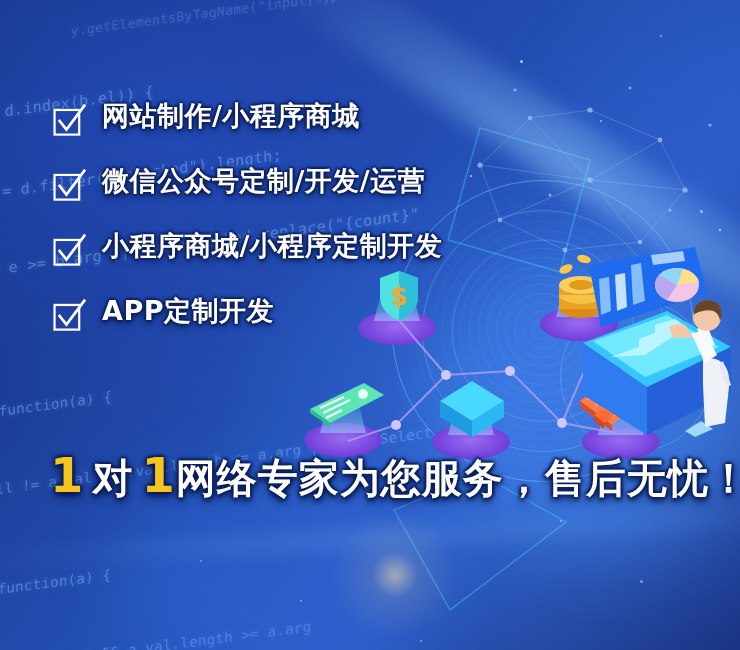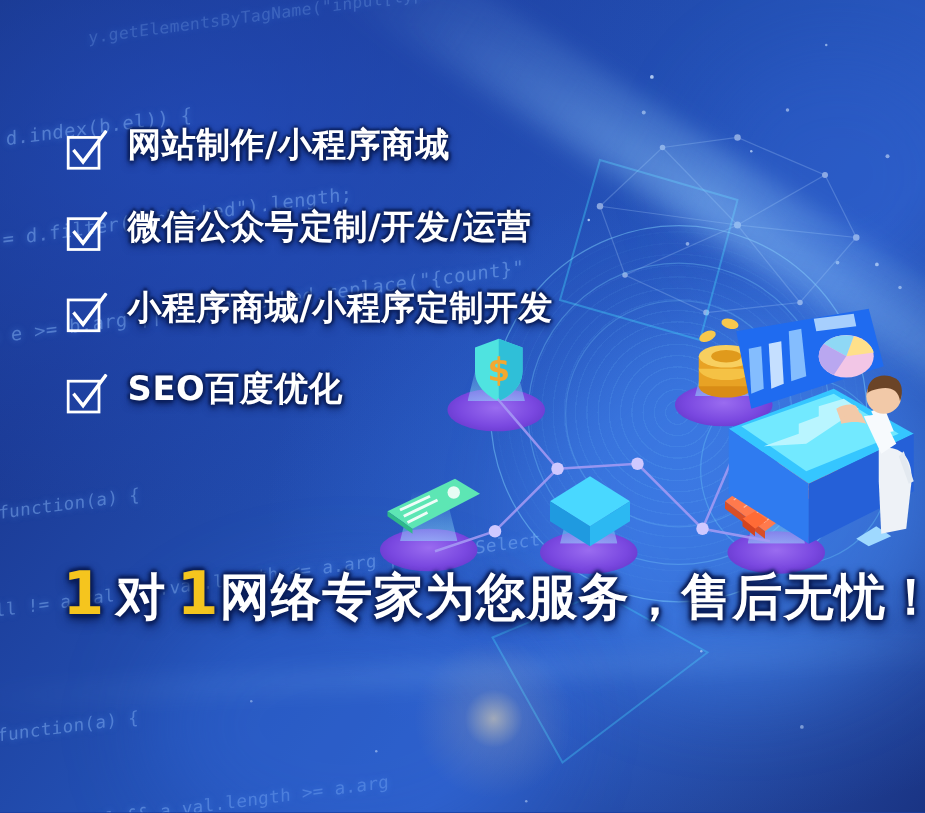--- a/index.html
+++ b/index.html
@@ -354,21 +354,21 @@
         <path d="M9 20 L17 30 L38 2" fill="none" stroke="#ffffff" stroke-width="3.2" stroke-linecap="square"></path>
       </svg>
       <div class="rowlabel">小程序商城/小程序定制开发</div>
     </div>
 
     <div class="row r4">
       <svg class="cbx" viewBox="0 0 40 40">
         <rect x="3" y="7" width="29" height="29" fill="none" stroke="#ffffff" stroke-width="2.6"></rect>
         <path d="M9 20 L17 30 L38 2" fill="none" stroke="#ffffff" stroke-width="3.2" stroke-linecap="square"></path>
       </svg>
-      <div class="rowlabel">SEO百度优化</div>
+      <div class="rowlabel">APP定制开发</div>
     </div>
   </div>
 
   <div class="headline">
     <span class="gold">1</span><span class="sp"></span><span>对</span><span class="sp"></span><span class="gold">1</span><span>网络专家为您服务，售后无忧！</span>
   </div>
 
 </div>
 
 </body></html>

